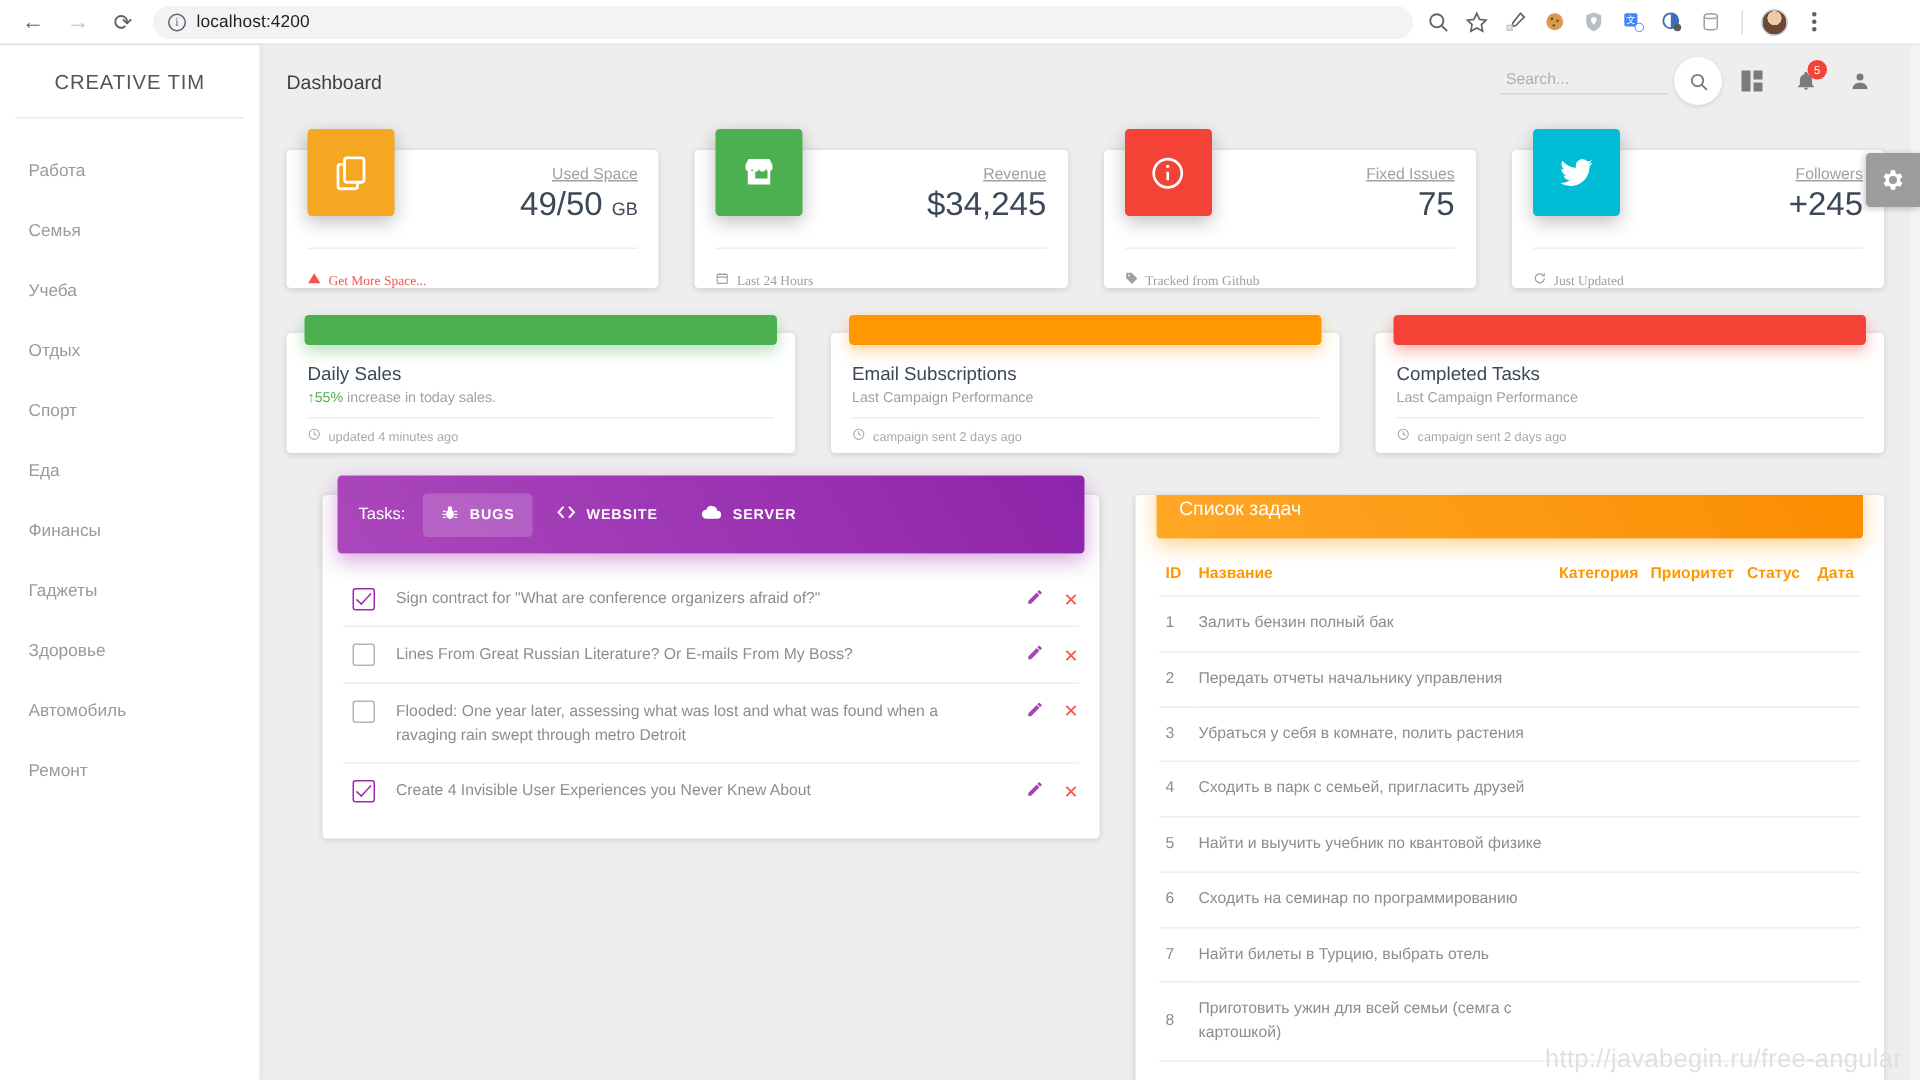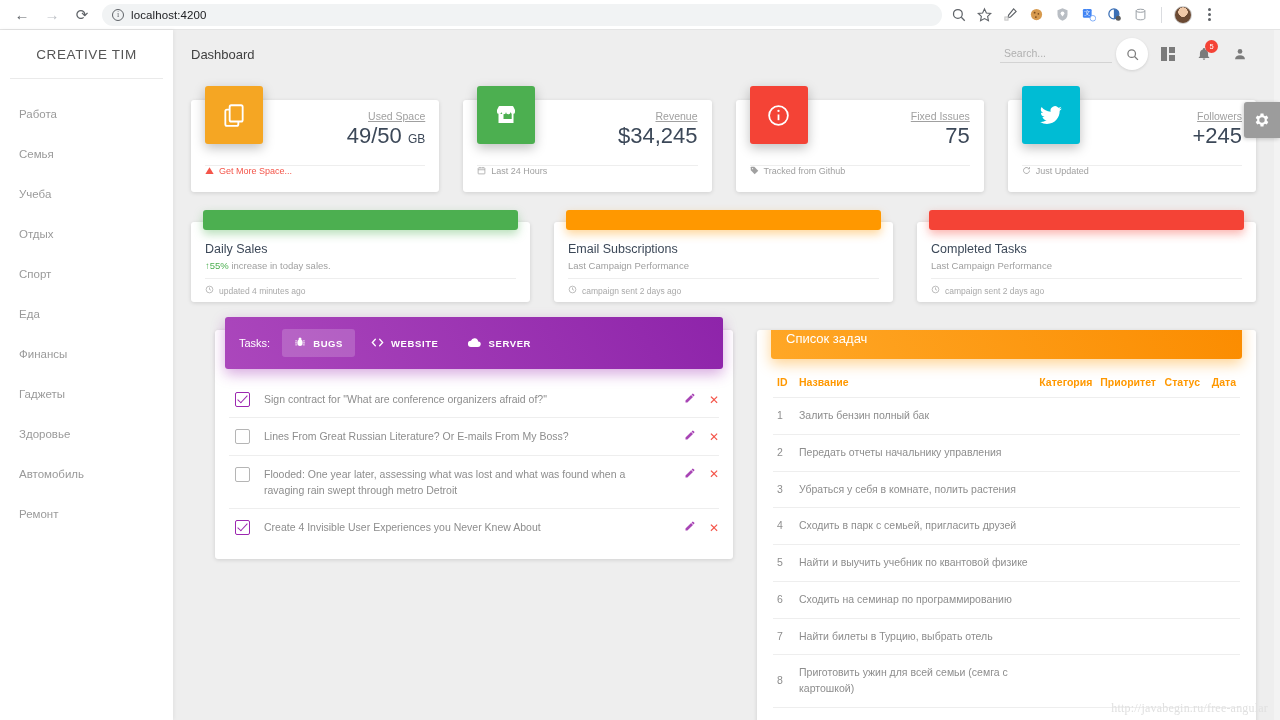--- a/index.html
+++ b/index.html
@@ -115,22 +115,22 @@
     width: 58px; height: 58px; border-radius: 3px;
     display: flex; align-items: center; justify-content: center;
     color: #fff; box-shadow: 0 4px 12px rgba(0,0,0,.25);
   }
   .stat-head { text-align: right; padding-top: 10px; }
   .stat-label { font-size: 10.5px; color: #a0a0a0; text-decoration: underline; }
   .stat-value { font-size: 22px; color: #3c4858; font-weight: 300; margin-top: 1px; }
   .stat-value .unit { font-size: 12px; }
   .stat-foot {
     position: absolute; left: 14px; right: 14px; bottom: 0; height: 27px;
-    border-top: 1px solid #eeeeee; display: flex; align-items: flex-start; gap: 5px;
-    font-size: 9px; color: #a0a0a0;
+    border-top: 1px solid #eeeeee; display: flex; align-items: flex-end; gap: 5px;
+    font-size: 9px; color: #a0a0a0; font-family: Liberation Serif, serif;
   }
   .stat-foot .lnk { color: #f4554a; }
 
   
   .charts-row { display: flex; gap: 24px; margin-top: 30px; }
   .chart-card {
     flex: 1; background: #fff; border-radius: 3px;
     box-shadow: 0 1px 4px rgba(0,0,0,.13);
     padding: 0 14px; height: 80px; position: relative;
   }
@@ -220,23 +220,23 @@
   .gear-fab {
     position: absolute; right: 0; top: 72px;
     width: 36px; height: 36px; background: #9c9c9c;
     border-radius: 3px 0 0 3px; display: flex;
     align-items: center; justify-content: center;
     color: #fff; cursor: pointer; z-index: 30;
     box-shadow: -1px 1px 4px rgba(0,0,0,.2);
   }
   .watermark {
     position: absolute; right: 12px; bottom: 4px;
-    font-size: 12px; color: #e0e0e0; letter-spacing: .2px;
+    font-size: 17px; color: #e0e0e0; letter-spacing: .2px;
     pointer-events: none; z-index: 20;
-    font-family: Liberation Serif, serif;
+    font-family: Liberation Sans, sans-serif;
   }
   .scroll-edge {
     position: absolute; right: 0; top: 0; width: 6px; height: 100%;
     background: #f3f3f3; z-index: 8;
   }
 </style>
 </head>
 <body>
 
 <div class="browser-bar">

